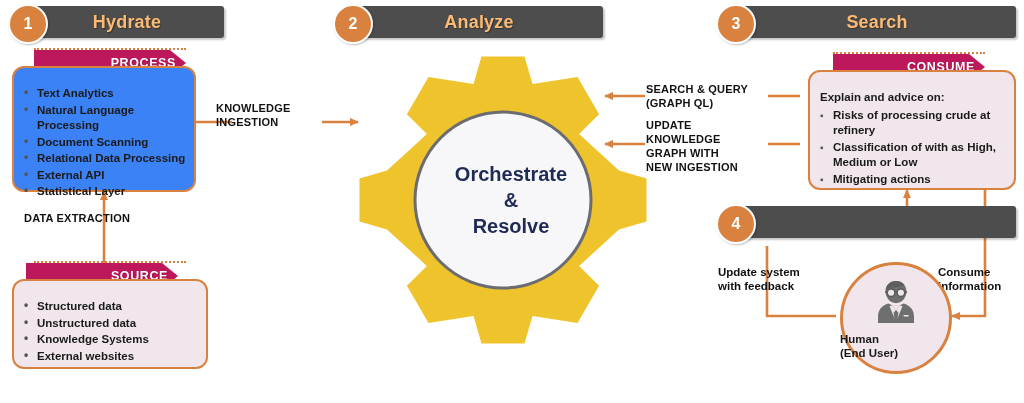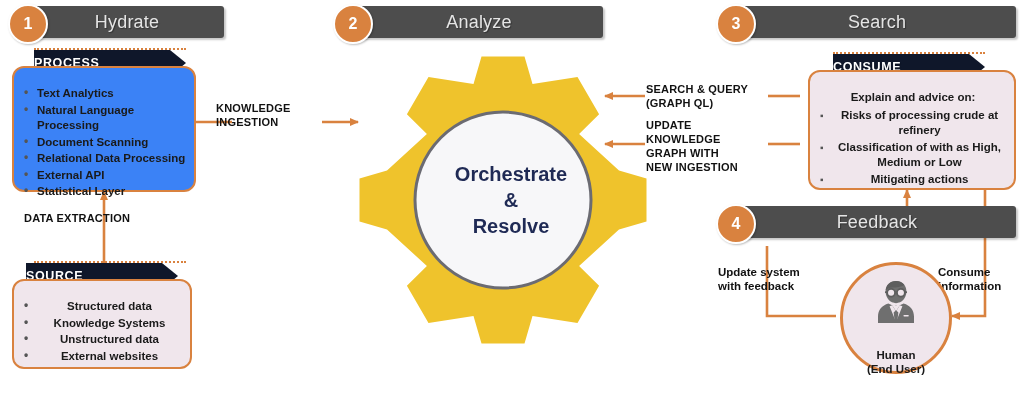--- a/index.html
+++ b/index.html
@@ -23,23 +23,23 @@
     position: absolute;
     height: 32px;
     background: #4d4d4d;
     border-radius: 3px;
     display: flex;
     align-items: center;
     justify-content: center;
     box-shadow: 2px 2px 2px rgba(0,0,0,0.22);
   }
   .stage-header .stage-title {
-    color: #e5e5e5;
+    color: #fdba74;
     font-size: 18px;
-    font-weight: 400;
+    font-weight: 700;
     letter-spacing: 0.2px;
     text-shadow: 1px 1px 1px rgba(0,0,0,0.35);
   }
   .stage-badge {
     position: absolute;
     left: -22px;
     top: -2px;
     width: 36px;
     height: 36px;
     border-radius: 50%;
@@ -55,21 +55,21 @@
   }
 
   
   .panel {
     position: absolute;
     border: 2.5px solid #d9823f;
     border-radius: 12px;
     box-sizing: border-box;
   }
   .panel-gray  { background: #3b82f6; }
-  .panel-pink  { background: #f0e6ec; text-align: center; }
+  .panel-pink  { background: #f0e6ec; }
 
   .panel ul {
     margin: 0;
     padding: 0;
     list-style: none;
   }
   .panel li {
     position: relative;
     font-size: 11.5px;
     font-weight: bold;
@@ -96,24 +96,24 @@
     font-weight: bold;
     color: #1a1a1a;
     line-height: 15.5px;
     margin: 0 0 2px 2px;
   }
 
   
   .chevron {
     position: absolute;
     height: 26px;
-    background: #0f172a;
+    background: #be185d;
     display: flex;
     align-items: center;
-    justify-content: flex-start;
+    justify-content: flex-end;
     -webkit-clip-path: polygon(0 0, calc(100% - 16px) 0, 100% 50%, calc(100% - 16px) 100%, 0 100%);
     clip-path: polygon(0 0, calc(100% - 16px) 0, 100% 50%, calc(100% - 16px) 100%, 0 100%);
   }
   .chevron-dots {
     position: absolute;
     height: 30px;
     border-top: 2px dotted #d9823f;
     border-bottom: 2px dotted #d9823f;
     box-sizing: border-box;
     pointer-events: none;
@@ -177,23 +177,22 @@
     width: 112px;
     height: 112px;
     border-radius: 50%;
     background: #f0e6ec;
     border: 3px solid #d9823f;
     box-sizing: border-box;
   }
   #human-caption {
     position: absolute;
     left: 840px;
-    top: 348px;
+    top: 332px;
     width: 112px;
-    text-align: center;
     font-size: 11.5px;
     font-weight: bold;
     color: #1a1a1a;
     line-height: 14px;
   }
   #human-icon {
     position: absolute;
     left: 872px;
     top: 278px;
     width: 48px;
@@ -261,25 +260,25 @@
   </div>
 
   <div class="conn-label" style="left:24px; top:211px; width:160px;">
     <span>DATA EXTRACTION</span>
   </div>
 
   <div class="chevron-dots" style="left:34px; top:261px; width:152px;"></div>
   <div class="chevron" style="left:26px; top:263px; width:152px;">
     <span>SOURCE</span>
   </div>
-  <div class="panel panel-pink" style="left:12px; top:279px; width:180px; height:90px; padding:18px 8px 8px 8px;">
+  <div class="panel panel-pink" style="left:12px; top:279px; width:196px; height:90px; padding:18px 8px 8px 8px;">
     <ul>
       <li>Structured data</li>
+      <li>Unstructured data</li>
       <li>Knowledge Systems</li>
-      <li>Unstructured data</li>
       <li>External websites</li>
     </ul>
   </div>
 
   <div class="conn-label" style="left:216px; top:101px; width:122px;">
     <div>KNOWLEDGE</div>
     <div>INGESTION</div>
   </div>
 
   <div class="stage-header" style="left:355px; top:6px; width:248px;">
@@ -343,21 +342,20 @@
       <li class="sq">Risks of processing crude at refinery</li>
       <li class="sq">Classification of with as High, Medium or Low</li>
       <li class="sq">Mitigating actions</li>
     </ul>
   </div>
 
   <div class="stage-header" style="left:738px; top:206px; width:278px;">
     <div class="stage-badge">
       <span>4</span>
     </div>
-    <span class="stage-title">Feedback</span>
   </div>
 
   <div class="conn-label mixed" style="left:718px; top:265px; width:110px;">
     <div>Update system</div>
     <div>with feedback</div>
   </div>
 
   <div class="conn-label mixed" style="left:938px; top:265px; width:86px;">
     <div>Consume</div>
     <div>information</div>

